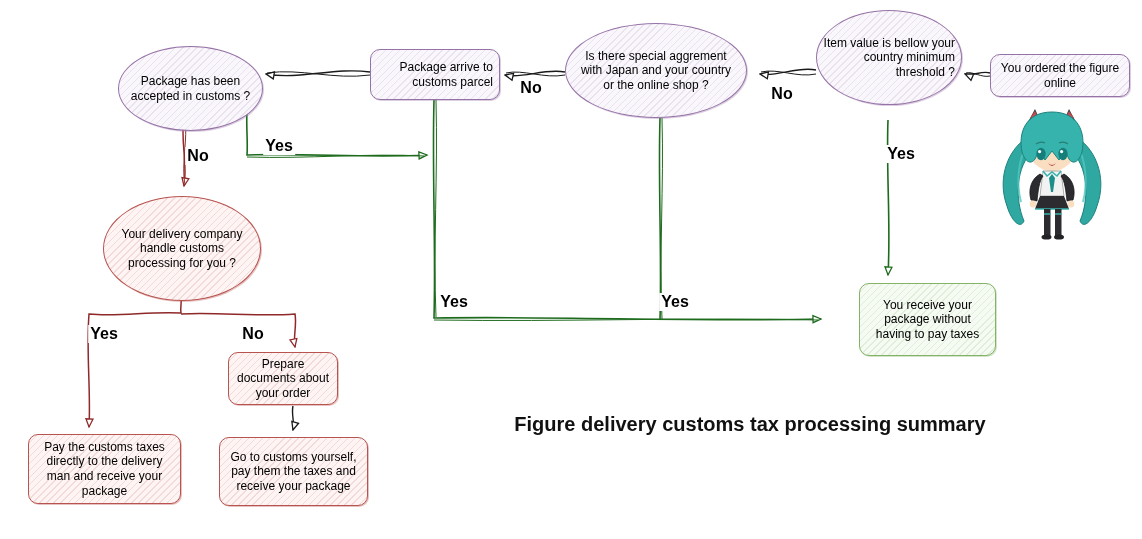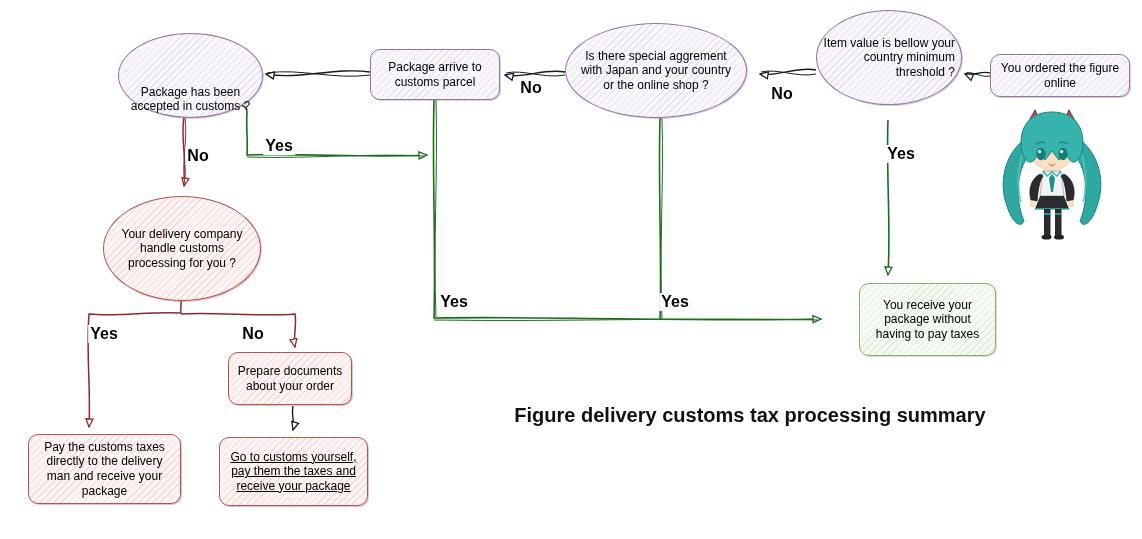--- a/index.html
+++ b/index.html
@@ -37,21 +37,21 @@
     margin-left:31px;
   }
 
   .edge-label {
     position:absolute; transform:translate(-50%,-50%);
     font-size:16px; font-weight:bold; color:#000;
     background:#ffffff; padding:0 2px; white-space:nowrap;
   }
 
   .title {
-    position:absolute; left:420px; top:404px; width:660px;
+    position:absolute; left:420px; top:413px; width:660px;
     text-align:center; font-size:20px; font-weight:bold; color:#111;
   }
 
   .miku { position:absolute; left:994px; top:104px; }
 </style>
 </head>
 <body>
 
 <div class="canvas">
 
@@ -91,25 +91,25 @@
       <path d="M 229,104 C 239,104 247,105 247,112 C 246,126 248,141 247,155 C 307,153 368,158 427,155" marker-end="url(#ah-green)"></path>
       <path stroke-width="1" d="M 247,157 C 307,159 368,153 424,156"></path>
       <path d="M 434,100 C 432,173 436,247 434,318 C 564,316 694,322 821,319" marker-end="url(#ah-green)"></path>
       <path stroke-width="1" d="M 436,100 C 438,173 433,247 436,317 M 434,320 C 564,322 694,317 818,320"></path>
       <path d="M 660,118 C 658,185 662,253 660,320"></path>
       <path stroke-width="1" d="M 662,118 C 664,185 659,253 662,319"></path>
       <path d="M 888,120 C 886,172 891,224 888,275" marker-end="url(#ah-green)"></path>
     </g>
   </svg>
 
-  <div class="node ellipse purple" style="left:118px; top:33px; width:145px; height:85px;align-items:flex-end;">
+  <div class="node ellipse purple" style="left:118px; top:46px; width:145px; height:85px;">
     <span>Package has been accepted in customs ?</span>
   </div>
 
-  <div class="node box purple" style="left:370px; top:49px; width:130px; height:51px;">
+  <div class="node box purple" style="left:370px; top:49px; width:130px; height:51px;text-align:right;">
     <span>Package arrive to customs parcel</span>
   </div>
 
   <div class="node ellipse purple" style="left:565px; top:23px; width:182px; height:95px; padding:3px 12px;">
     <span>Is there special aggrement with Japan and your country or the online shop ?</span>
   </div>
 
   <div class="node ellipse purple" style="left:816px; top:10px; width:146px; height:95px;text-align:right;">
     <span>Item value is bellow your country minimum threshold ?</span>
   </div>
@@ -119,25 +119,25 @@
   </div>
 
   <div class="node ellipse redsh" style="left:103px; top:196px; width:158px; height:105px; padding:3px 10px;">
     <span>Your delivery company handle customs processing for you ?</span>
   </div>
 
   <div class="node box redsh" style="left:28px; top:434px; width:153px; height:70px;">
     <span>Pay the customs taxes directly to the delivery man and receive your package</span>
   </div>
 
-  <div class="node box redsh" style="left:228px; top:352px; width:124px; height:53px;">
+  <div class="node box redsh" style="left:228px; top:352px; width:110px; height:53px;">
     <span>Prepare documents about your order</span>
   </div>
 
-  <div class="node box redsh" style="left:219px; top:437px; width:149px; height:69px;text-decoration:underline;">
+  <div class="node box redsh" style="left:219px; top:437px; width:149px; height:69px;">
     <span>Go to customs yourself, pay them the taxes and receive your package</span>
   </div>
 
   <div class="node box greensh" style="left:828px; top:283px; width:137px; height:73px;">
     <span>You receive your package without having to pay taxes</span>
   </div>
 
   <div class="edge-label" style="left:782px; top:94px;">No</div>
   <div class="edge-label" style="left:531px; top:88px;">No</div>
   <div class="edge-label" style="left:198px; top:156px;">No</div>

